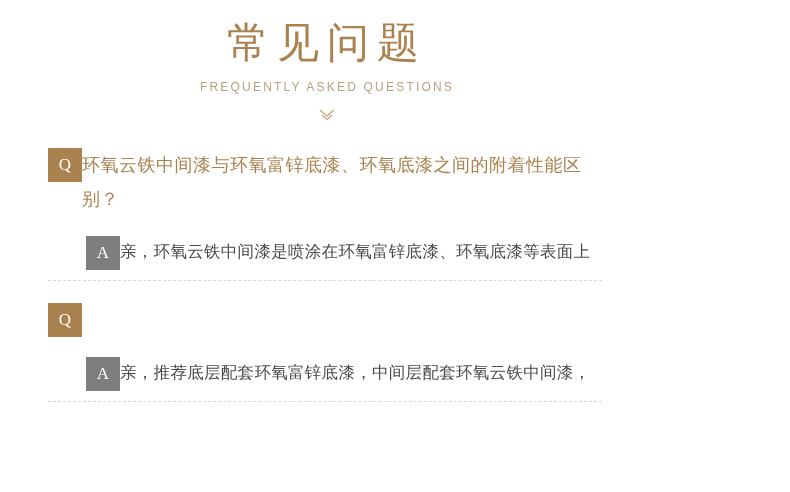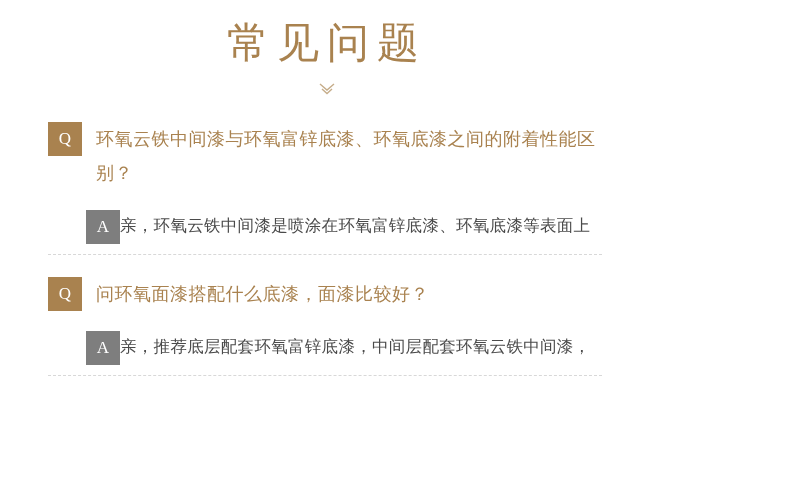--- a/index.html
+++ b/index.html
@@ -77,21 +77,20 @@
     font-size: 17px;
     font-family: "Liberation Serif", serif;
   }
   .badge-q {
     background: #a9824f;
   }
   .badge-a {
     background: #7e7e7e;
   }
   .q-text {
-    margin-left: 14px;
     color: #a9824f;
     font-size: 18px;
     line-height: 34px;
     letter-spacing: 0.5px;
     font-family: "DejaVu Sans", "Liberation Sans", sans-serif;
   }
   .a-text {
     color: #4a4a4a;
     font-size: 16.5px;
     line-height: 28px;
@@ -102,20 +101,21 @@
   }
   .a-text .line { display: block; }
 </style>
 </head>
 <body>
 
 <div class="page">
 
   <div class="header">
     <div class="title-cn">常见问题</div>
+    <div class="title-en">FREQUENTLY ASKED QUESTIONS</div>
     <div class="chevron">
       <svg width="22" height="16" viewBox="0 0 22 16">
         <path d="M4 2 L11 8 L18 2" fill="none" stroke="#c6ad8a" stroke-width="1.4"></path>
         <path d="M6 7 L11 11.5 L16 7" fill="none" stroke="#c6ad8a" stroke-width="1.4"></path>
       </svg>
     </div>
   </div>
 
   <div class="faq">
 
@@ -128,21 +128,20 @@
         <div class="badge badge-a">A</div>
         <div class="a-text">
           <span class="line">亲，环氧云铁中间漆是喷涂在环氧富锌底漆、环氧底漆等表面上</span>
         </div>
       </div>
     </div>
 
     <div class="qa-block">
       <div class="q-row">
         <div class="badge badge-q">Q</div>
-        <div class="q-text">问环氧面漆搭配什么底漆，面漆比较好？</div>
       </div>
       <div class="a-row">
         <div class="badge badge-a">A</div>
         <div class="a-text">
           <span class="line">亲，推荐底层配套环氧富锌底漆，中间层配套环氧云铁中间漆，</span>
         </div>
       </div>
     </div>
 
   </div>

